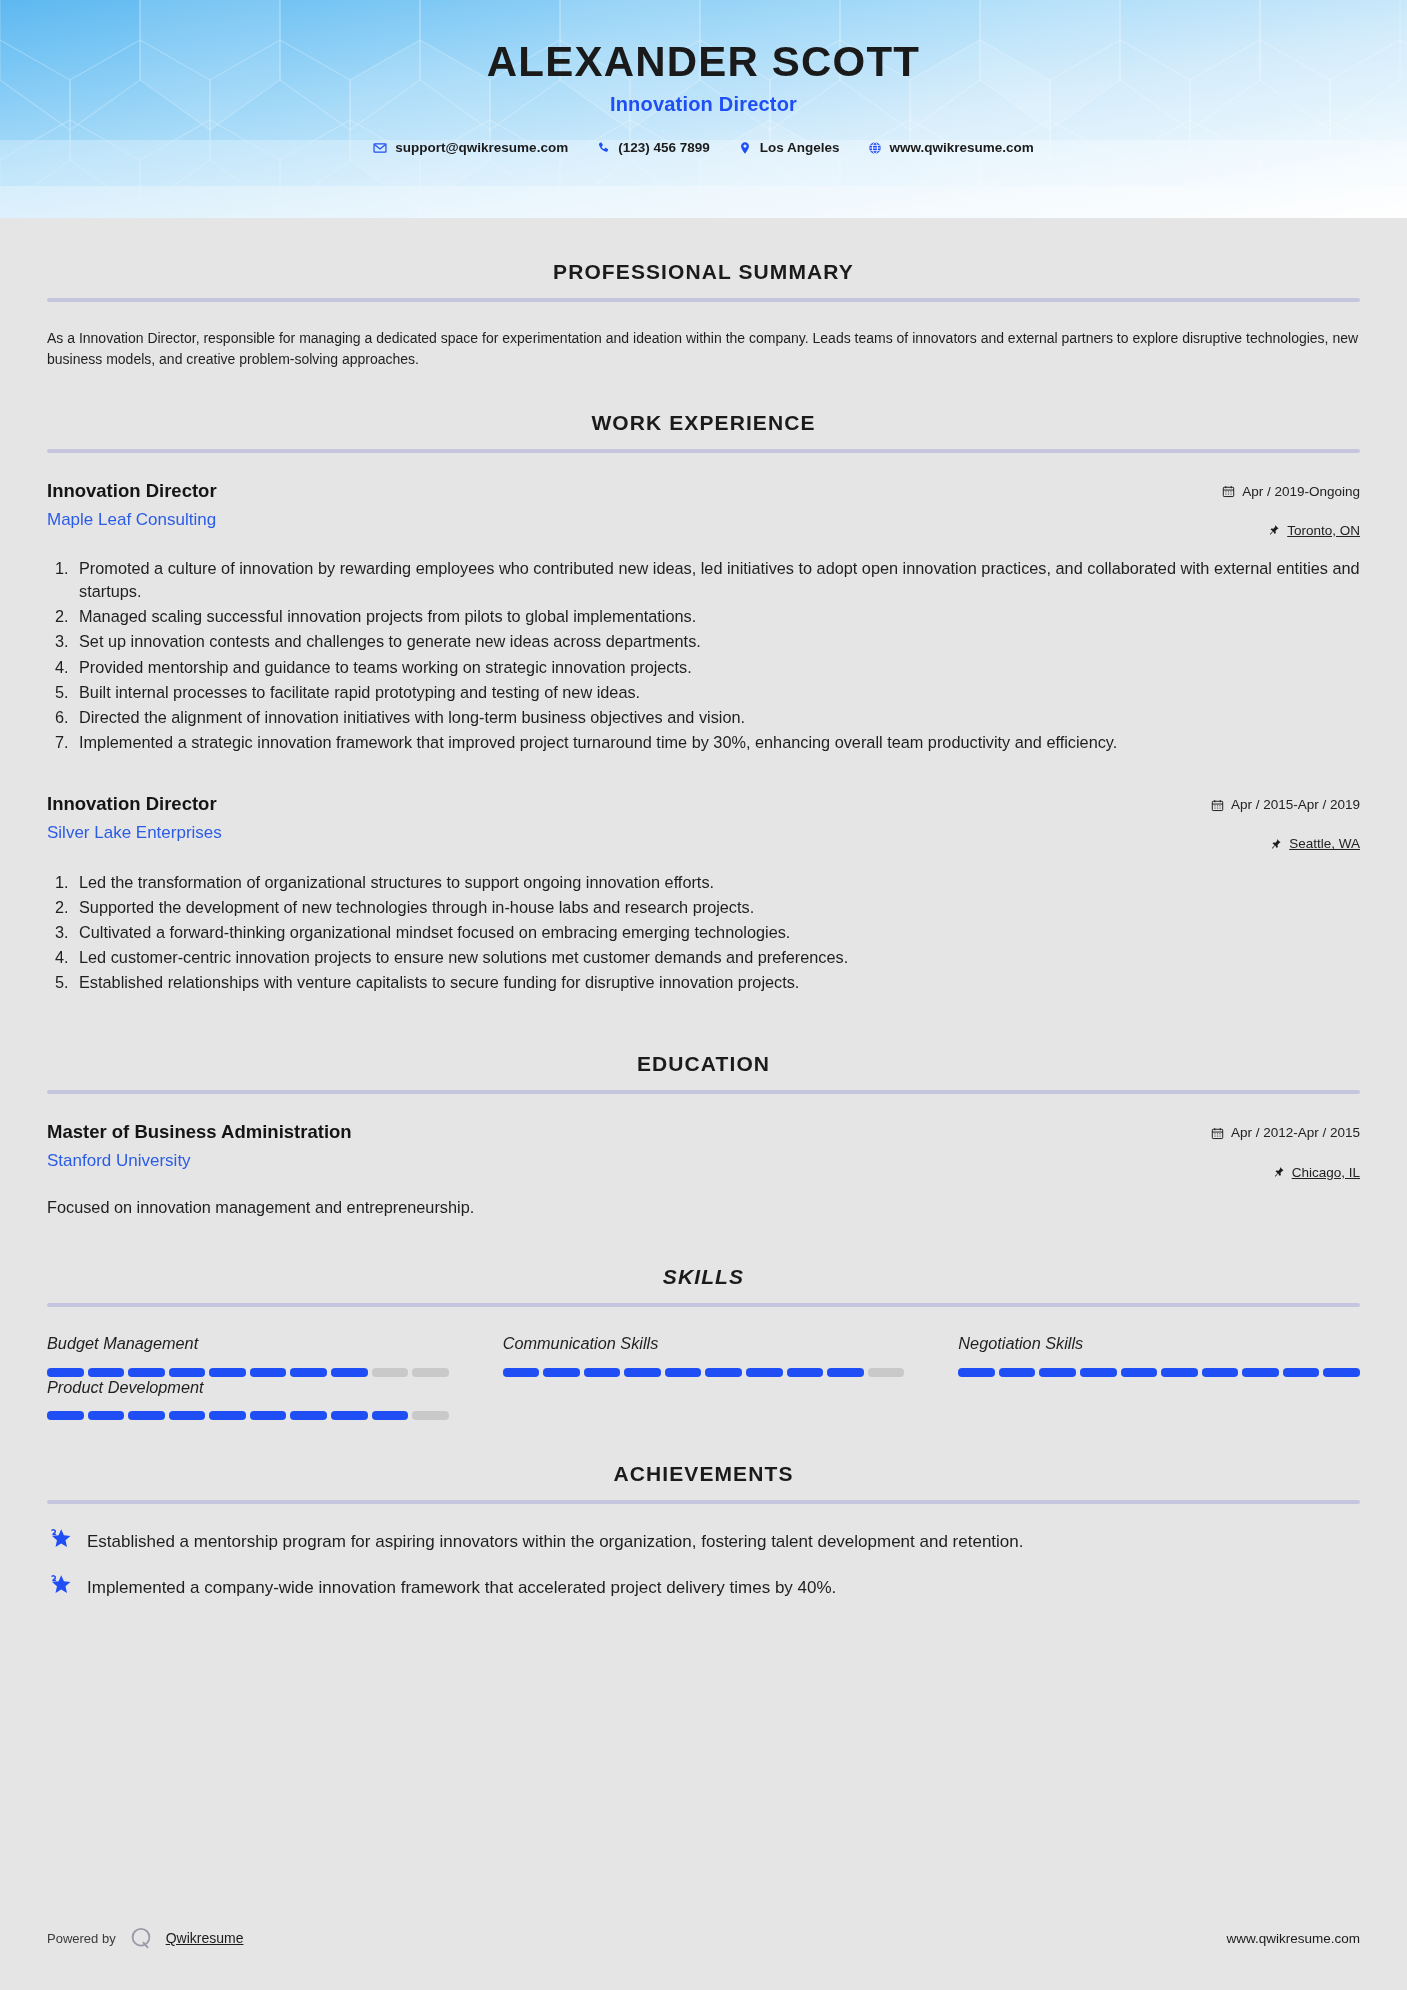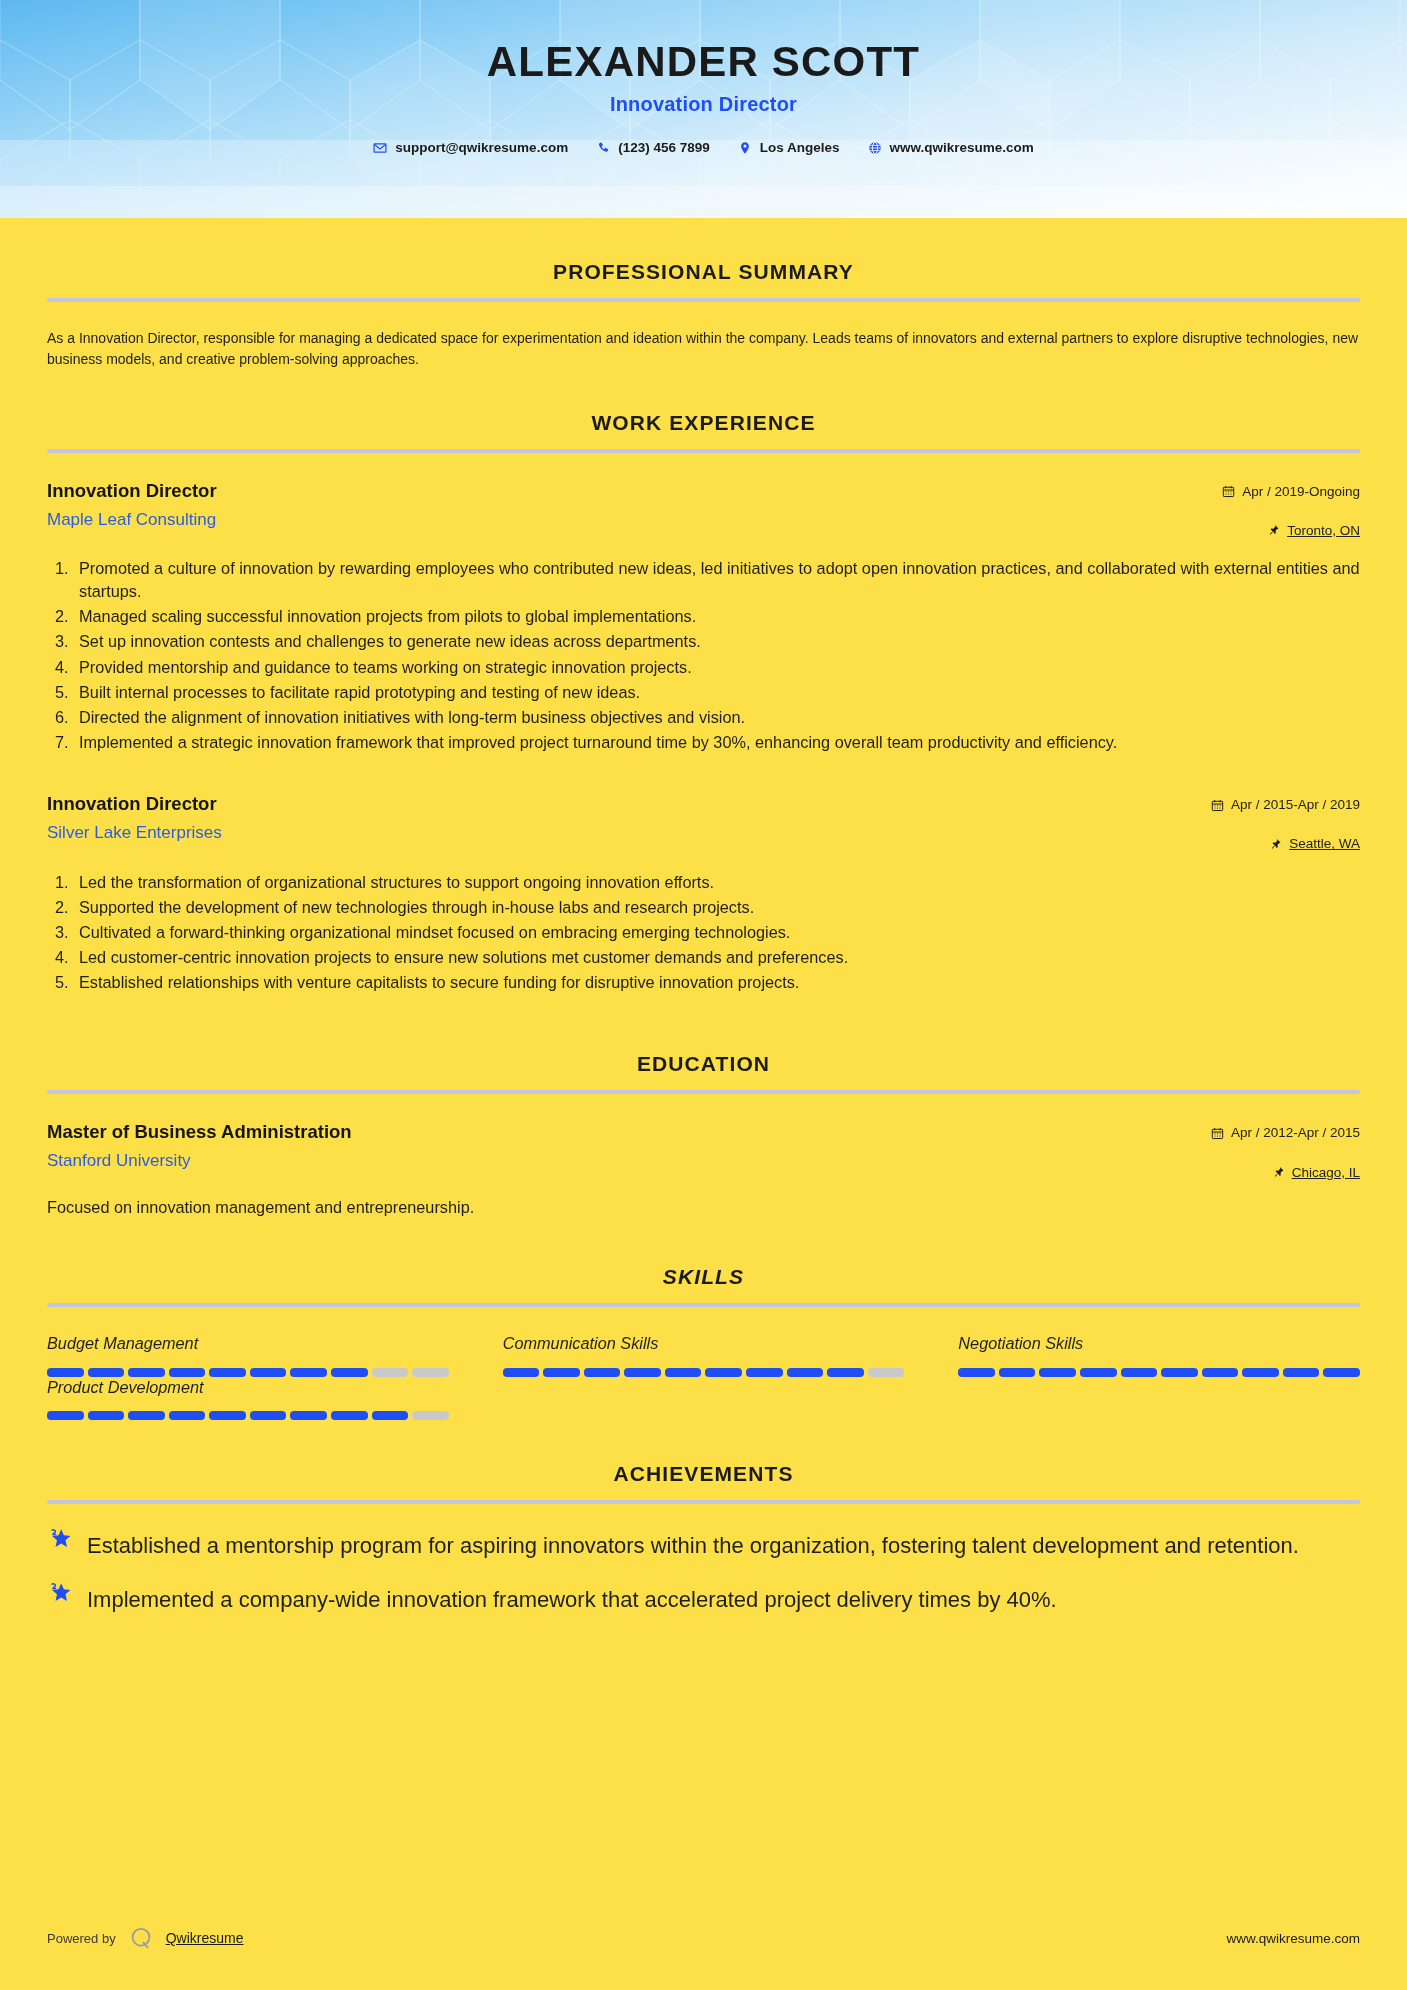--- a/index.html
+++ b/index.html
@@ -13,21 +13,21 @@
   body {
     font-family: "Liberation Sans", sans-serif;
     color: #1b1b1b;
     -webkit-font-smoothing: antialiased;
   }
 
   .page {
     width: 1407px;
     min-height: 1990px;
     position: relative;
-    background: #fde047;
+    background: #e5e5e5;
     display: flex;
     flex-direction: column;
   }
 
   
   .header {
     position: relative;
     height: 218px;
     overflow: hidden;
     background: linear-gradient(170deg, #5db8f0 0%, #79c6f4 14%, #a8dbf8 36%, #d4ecfb 60%, #eaf6fd 80%, #f9fcfe 95%, #ffffff 100%);
@@ -225,21 +225,21 @@
   .ach-icon {
     flex: 0 0 auto;
     width: 26px;
     height: 26px;
     display: inline-flex;
     align-items: center;
     justify-content: center;
     margin-top: -2px;
   }
   .ach-text {
-    font-size: 22px;
+    font-size: 17px;
     line-height: 1.45;
     color: #1f1f1f;
     padding-top: 2px;
   }
 
   
   .footer {
     margin-top: auto;
     padding: 0 47px 38px 47px;
     display: flex;

